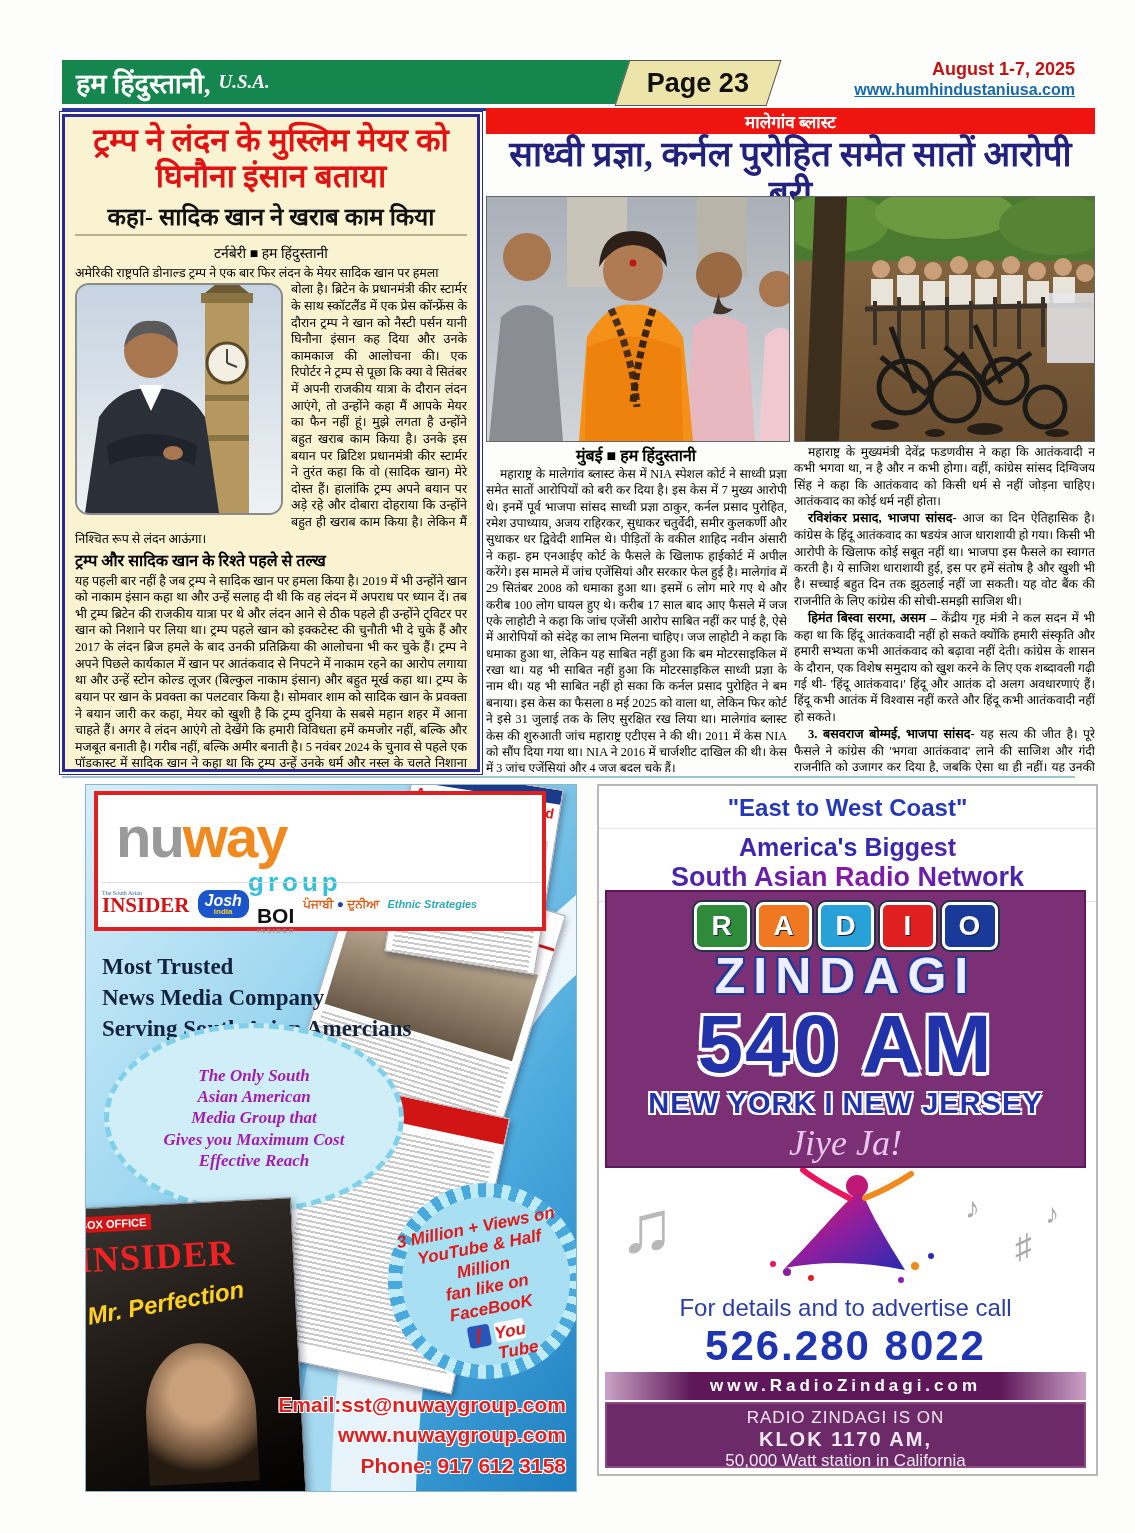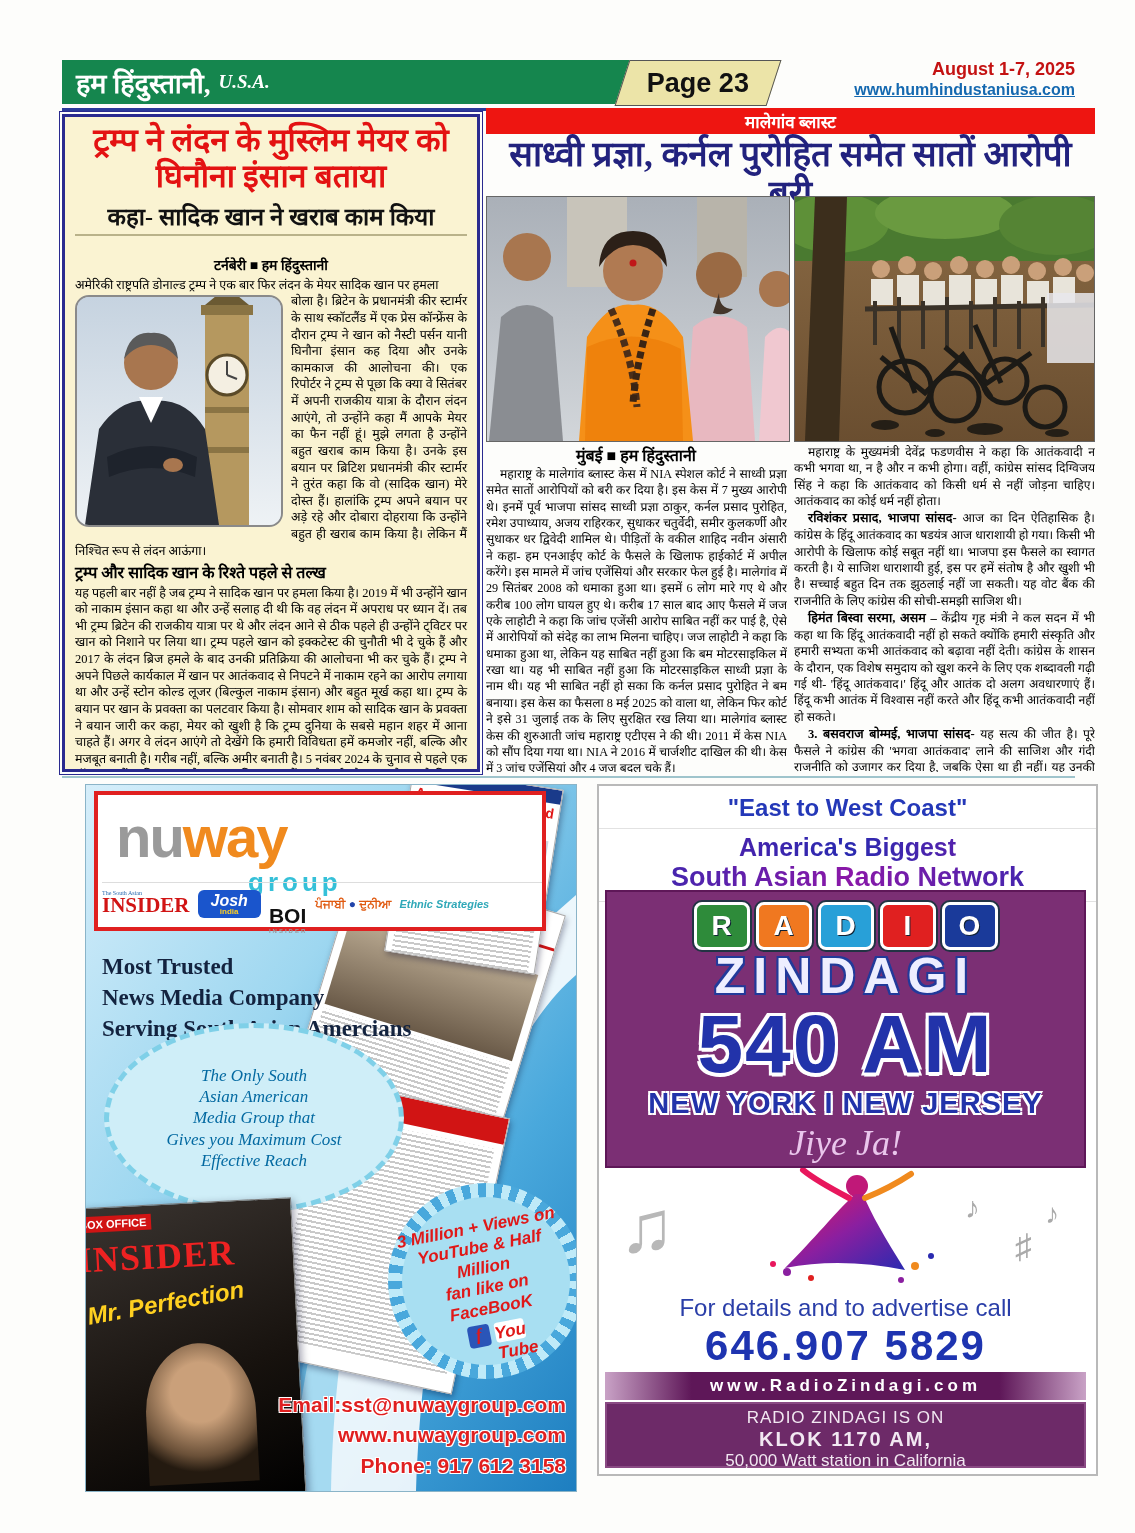--- a/index.html
+++ b/index.html
@@ -11,21 +11,21 @@
   .paper-suffix{color:#fff;font-weight:bold;font-style:italic;font-size:19px;margin-left:8px;}
   .page-badge{position:absolute;left:560px;top:2px;width:150px;height:44px;background:#ece4a8;border:1px solid #555;transform:skewX(-18deg);display:flex;align-items:center;justify-content:center;}
   .page-badge span{transform:skewX(18deg);font-weight:bold;font-size:27px;color:#111;font-family:"Liberation Sans",sans-serif;}
   .head-right{position:absolute;right:0;top:0;text-align:right;font-family:"Liberation Sans",sans-serif;}
   .head-date{color:#c41212;font-weight:bold;font-size:18px;line-height:22px;}
   .head-site{color:#1569b0;font-weight:bold;font-size:16px;line-height:20px;text-decoration:underline;}
   
   .trump-box{position:absolute;left:62px;top:114px;width:418px;height:658px;background:#faf3d2;border:3px solid #2a2a8f;outline:1px solid #2a2a8f;outline-offset:2px;box-sizing:border-box;padding:6px 10px;overflow:hidden;}
   .trump-headline{color:#e31212;font-weight:bold;font-size:32px;line-height:1.12;text-align:center;}
   .trump-subhead{color:#111;font-weight:bold;font-size:24px;text-align:center;border-bottom:2px solid #b9b28a;margin-top:4px;padding-bottom:2px;}
-  .trump-byline{font-weight:bold;font-size:14px;text-align:center;margin-top:19px;}
+  .trump-byline{font-weight:normal;font-size:14px;text-align:center;margin-top:7px;}
   .trump-lede{font-size:12.5px;line-height:1.33;text-align:justify;margin-top:3px;}
   .trump-flow{font-size:12.5px;line-height:1.33;text-align:justify;}
   .sadiq-img{float:left;width:204px;height:228px;border:2px solid #8a8a8a;border-radius:14px;overflow:hidden;margin:2px 8px 2px 0;background:#cfd9e2;}
   .crosshead{font-weight:bold;font-size:16px;margin:3px 0 1px 0;}
   
   .kicker-bar{position:absolute;left:486px;top:108px;width:609px;height:26px;background:#ee1511;color:#fff;font-weight:bold;font-size:17px;display:flex;align-items:center;justify-content:center;}
   .m-headline{position:absolute;left:486px;top:136px;width:609px;text-align:center;color:#22227e;font-weight:bold;font-size:35px;line-height:1.1;}
   .photos{position:absolute;left:486px;top:196px;width:609px;height:244px;display:flex;gap:4px;}
   .photo{border:1px solid #666;overflow:hidden;background:#999;}
   .m-byline{position:absolute;left:486px;top:444px;width:300px;text-align:center;font-weight:bold;font-size:16px;}
@@ -39,30 +39,30 @@
   .nuway-ad{position:absolute;left:85px;top:784px;width:490px;height:706px;overflow:hidden;border:1px solid #8ab4c8;background:linear-gradient(125deg,#d6eefa 0%,#9ed7f0 35%,#49a8dc 70%,#1d7ec0 100%);font-family:"Liberation Sans",sans-serif;}
   .swoosh{position:absolute;left:0;top:0;width:490px;height:706px;}
   .nuway-logo-box{position:absolute;left:8px;top:6px;width:452px;height:140px;background:#fff;border:4px solid #e02020;box-sizing:border-box;}
   .nu{color:#9a9a9a;font-weight:bold;font-size:58px;letter-spacing:-2px;}
   .way{color:#f08a1e;font-weight:bold;font-size:58px;letter-spacing:-2px;}
   .group{color:#35c0d8;font-weight:bold;font-size:26px;letter-spacing:4px;position:absolute;left:150px;top:72px;}
   .logo-line{position:absolute;left:18px;top:8px;}
   .brands{position:absolute;left:4px;bottom:4px;width:440px;height:38px;display:flex;align-items:center;gap:8px;border-top:1px solid #ddd;padding-top:2px;}
   .b-insider{color:#d11414;font-weight:bold;font-size:21px;font-family:"Liberation Serif",serif;}
   .b-insider small{display:block;color:#2a6ab0;font-size:6px;font-weight:normal;margin-bottom:-3px;}
-  .b-josh{background:#1a55cc;color:#fff;font-weight:bold;font-style:italic;font-size:16px;padding:2px 13px;border-radius:6px;}
+  .b-josh{background:#1a55cc;color:#fff;font-weight:bold;font-style:italic;font-size:16px;padding:2px 7px;border-radius:11px;}
   .b-josh em{display:block;color:#ffd020;font-size:8px;font-style:normal;margin-top:-3px;text-align:center;}
   .b-boi{color:#111;font-weight:900;font-size:21px;margin-top:29px;}
   .b-boi small{display:block;color:#999;font-size:6px;letter-spacing:2px;}
   .b-punjabi{color:#2244aa;font-weight:bold;font-size:12px;}
   .b-punjabi span{color:#e05a10;}
   .b-ethnic{color:#2fa8b8;font-weight:bold;font-style:italic;font-size:11px;}
   .nuway-tagline{position:absolute;left:16px;top:166px;font-family:"Liberation Serif",serif;color:#13233f;font-weight:bold;font-size:23px;line-height:1.35;}
   .circle-badge{position:absolute;left:18px;top:238px;width:290px;height:180px;background:#cfeef8;border:5px dashed #7fd0e8;border-radius:50%;display:flex;flex-direction:column;align-items:center;justify-content:center;text-align:center;}
-  .circle-badge div{color:#0369a1;font-weight:normal;font-style:italic;font-family:"Liberation Serif",serif;font-size:17px;line-height:1.25;}
+  .circle-badge div{color:#a21caf;font-weight:bold;font-style:italic;font-family:"Liberation Serif",serif;font-size:17px;line-height:1.25;}
   .paper-card{position:absolute;background:#fff;border:1px solid #aaa;box-shadow:2px 3px 6px rgba(0,0,40,.35);overflow:hidden;}
   .fake-text{background:repeating-linear-gradient(#fff 0 3px,#c9c9c9 3px 5px);}
   .card1{left:312px;top:-8px;width:150px;height:185px;transform:rotate(9deg);}
   .card1 .mast{background:#1a3a8a;height:14px;}
   .card1 .hl{color:#e01818;font-weight:900;font-size:14px;line-height:1.05;padding:3px 4px;text-align:center;}
   .card1 .ph{margin:3px 6px;height:70px;background:linear-gradient(#cfd8e2,#8fa2b5);}
   .card2{left:222px;top:92px;width:212px;height:330px;transform:rotate(17deg);}
   .card2 .mast{color:#d11414;font-weight:bold;font-size:30px;font-family:"Liberation Serif",serif;text-align:center;border-bottom:3px solid #d11414;}
   .card2 .hl{color:#1a2a6a;font-weight:bold;font-style:italic;font-size:15px;padding:3px 5px;}
   .card2 .ph{margin:4px 8px;height:90px;background:linear-gradient(#b8a890,#6a5a48);}
@@ -385,21 +385,21 @@
       <path d="M244,30 C225,20 210,12 198,2" stroke="#e8175d" stroke-width="6" fill="none" stroke-linecap="round"></path>
       <path d="M260,30 C280,22 294,14 306,6" stroke="#f08a1e" stroke-width="6" fill="none" stroke-linecap="round"></path>
       <circle cx="182" cy="104" r="4" fill="#8a1fa0"></circle>
         <circle cx="168" cy="96" r="3" fill="#e8175d"></circle>
       <circle cx="310" cy="98" r="4" fill="#f08a1e"></circle>
         <circle cx="326" cy="88" r="3" fill="#2a2ab0"></circle>
       <circle cx="206" cy="110" r="3" fill="#e02020"></circle>
         <circle cx="296" cy="112" r="3" fill="#8a1fa0"></circle>
     </svg>
     <div class="rz-cta">For details and to advertise call</div>
-    <div class="rz-phone">646.907 5829</div>
+    <div class="rz-phone">526.280 8022</div>
   </div>
 
   <div class="rz-webbar">www.RadioZindagi.com</div>
 
   <div class="rz-footer">
     <div class="rz-f1">RADIO ZINDAGI IS ON</div>
     <div class="rz-f2">KLOK 1170 AM,</div>
     <div class="rz-f3">50,000 Watt station in California</div>
   </div>
 </div>

